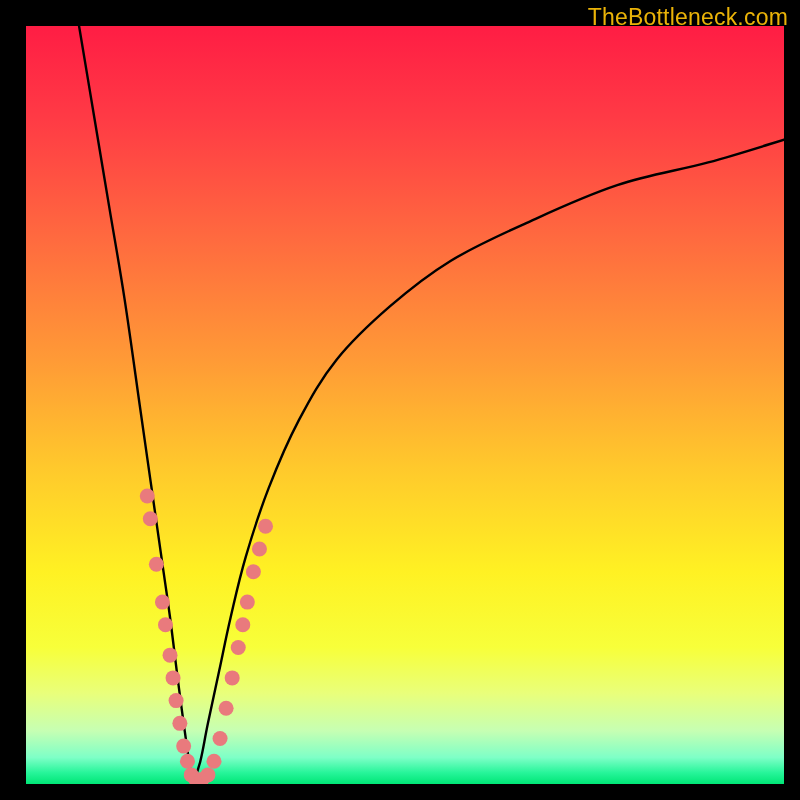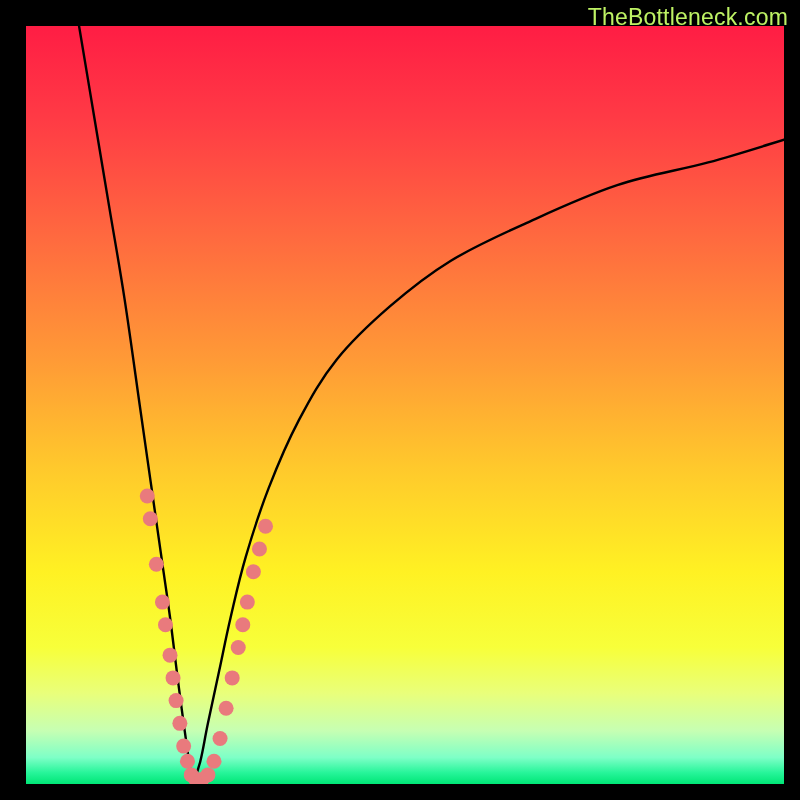--- a/index.html
+++ b/index.html
@@ -31,21 +31,21 @@
     position: absolute;
     left: 0;
     top: 0;
     width: 100%;
     height: 100%;
   }
   .watermark {
     position: absolute;
     top: 4px;
     right: 12px;
-    color: #bef264;
+    color: #eab308;
     font-size: 23px;
     font-weight: 500;
     letter-spacing: 0.2px;
   }
   svg.curves {
     position: absolute;
     left: 0;
     top: 0;
     width: 100%;
     height: 100%;

